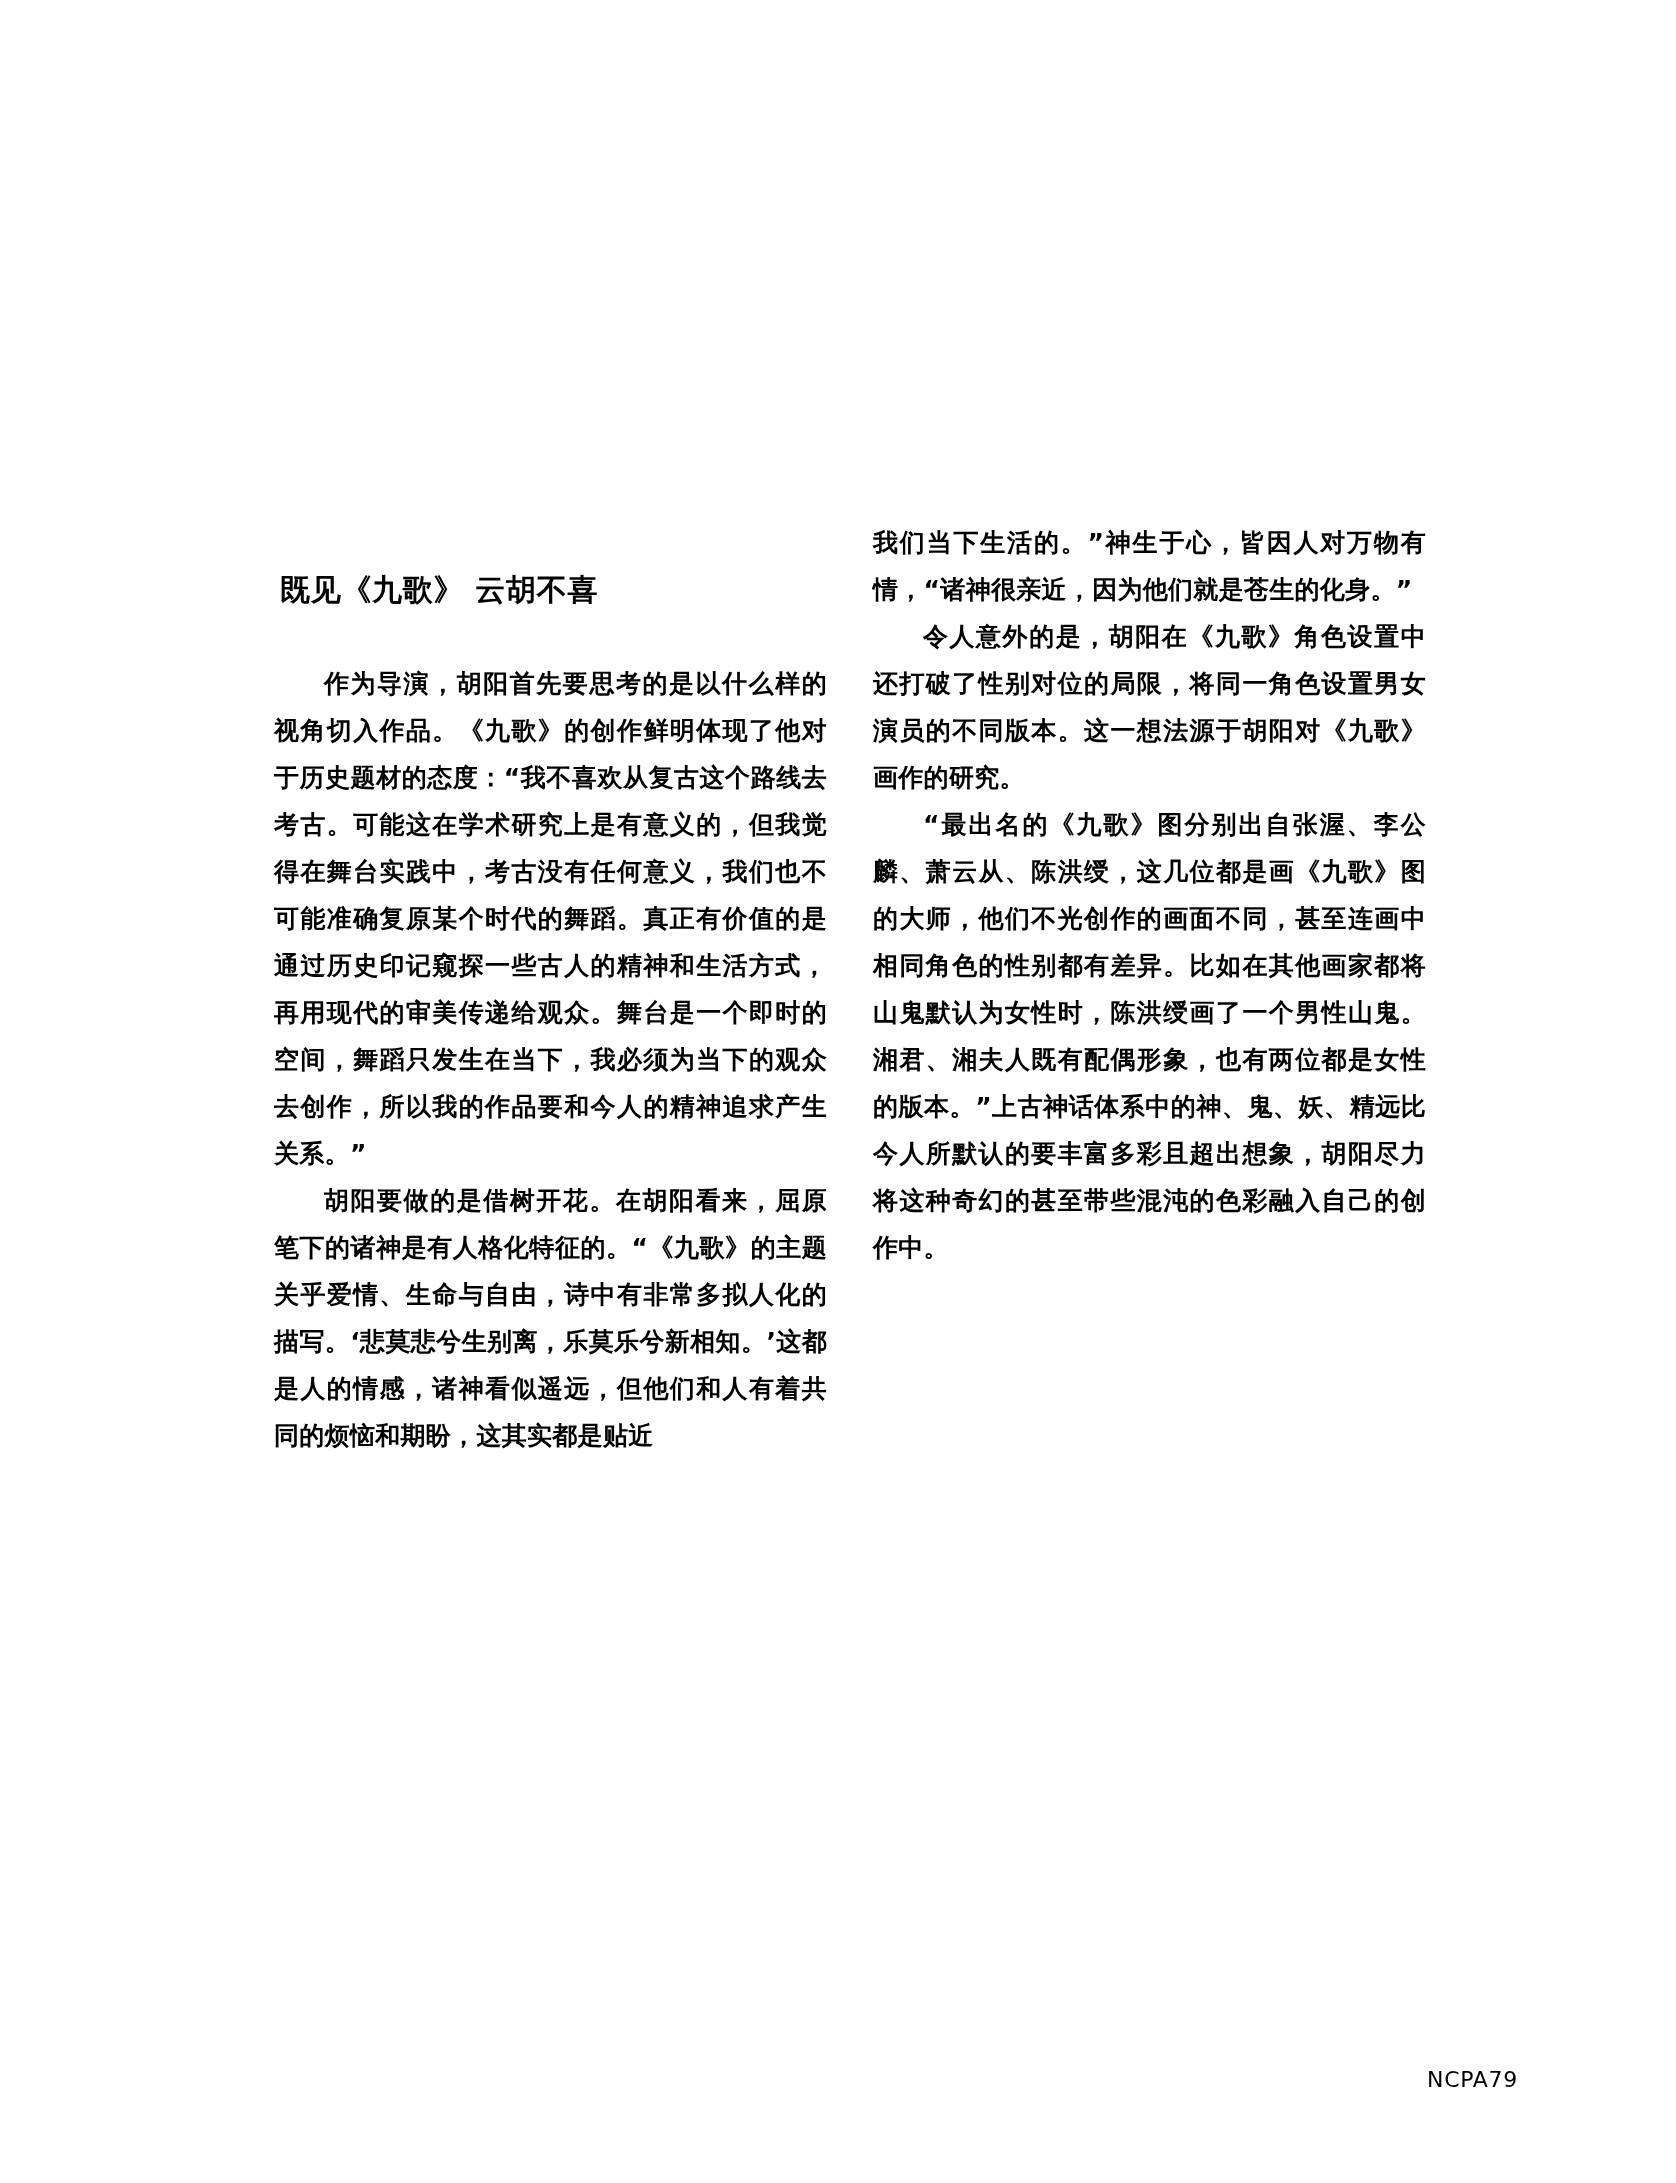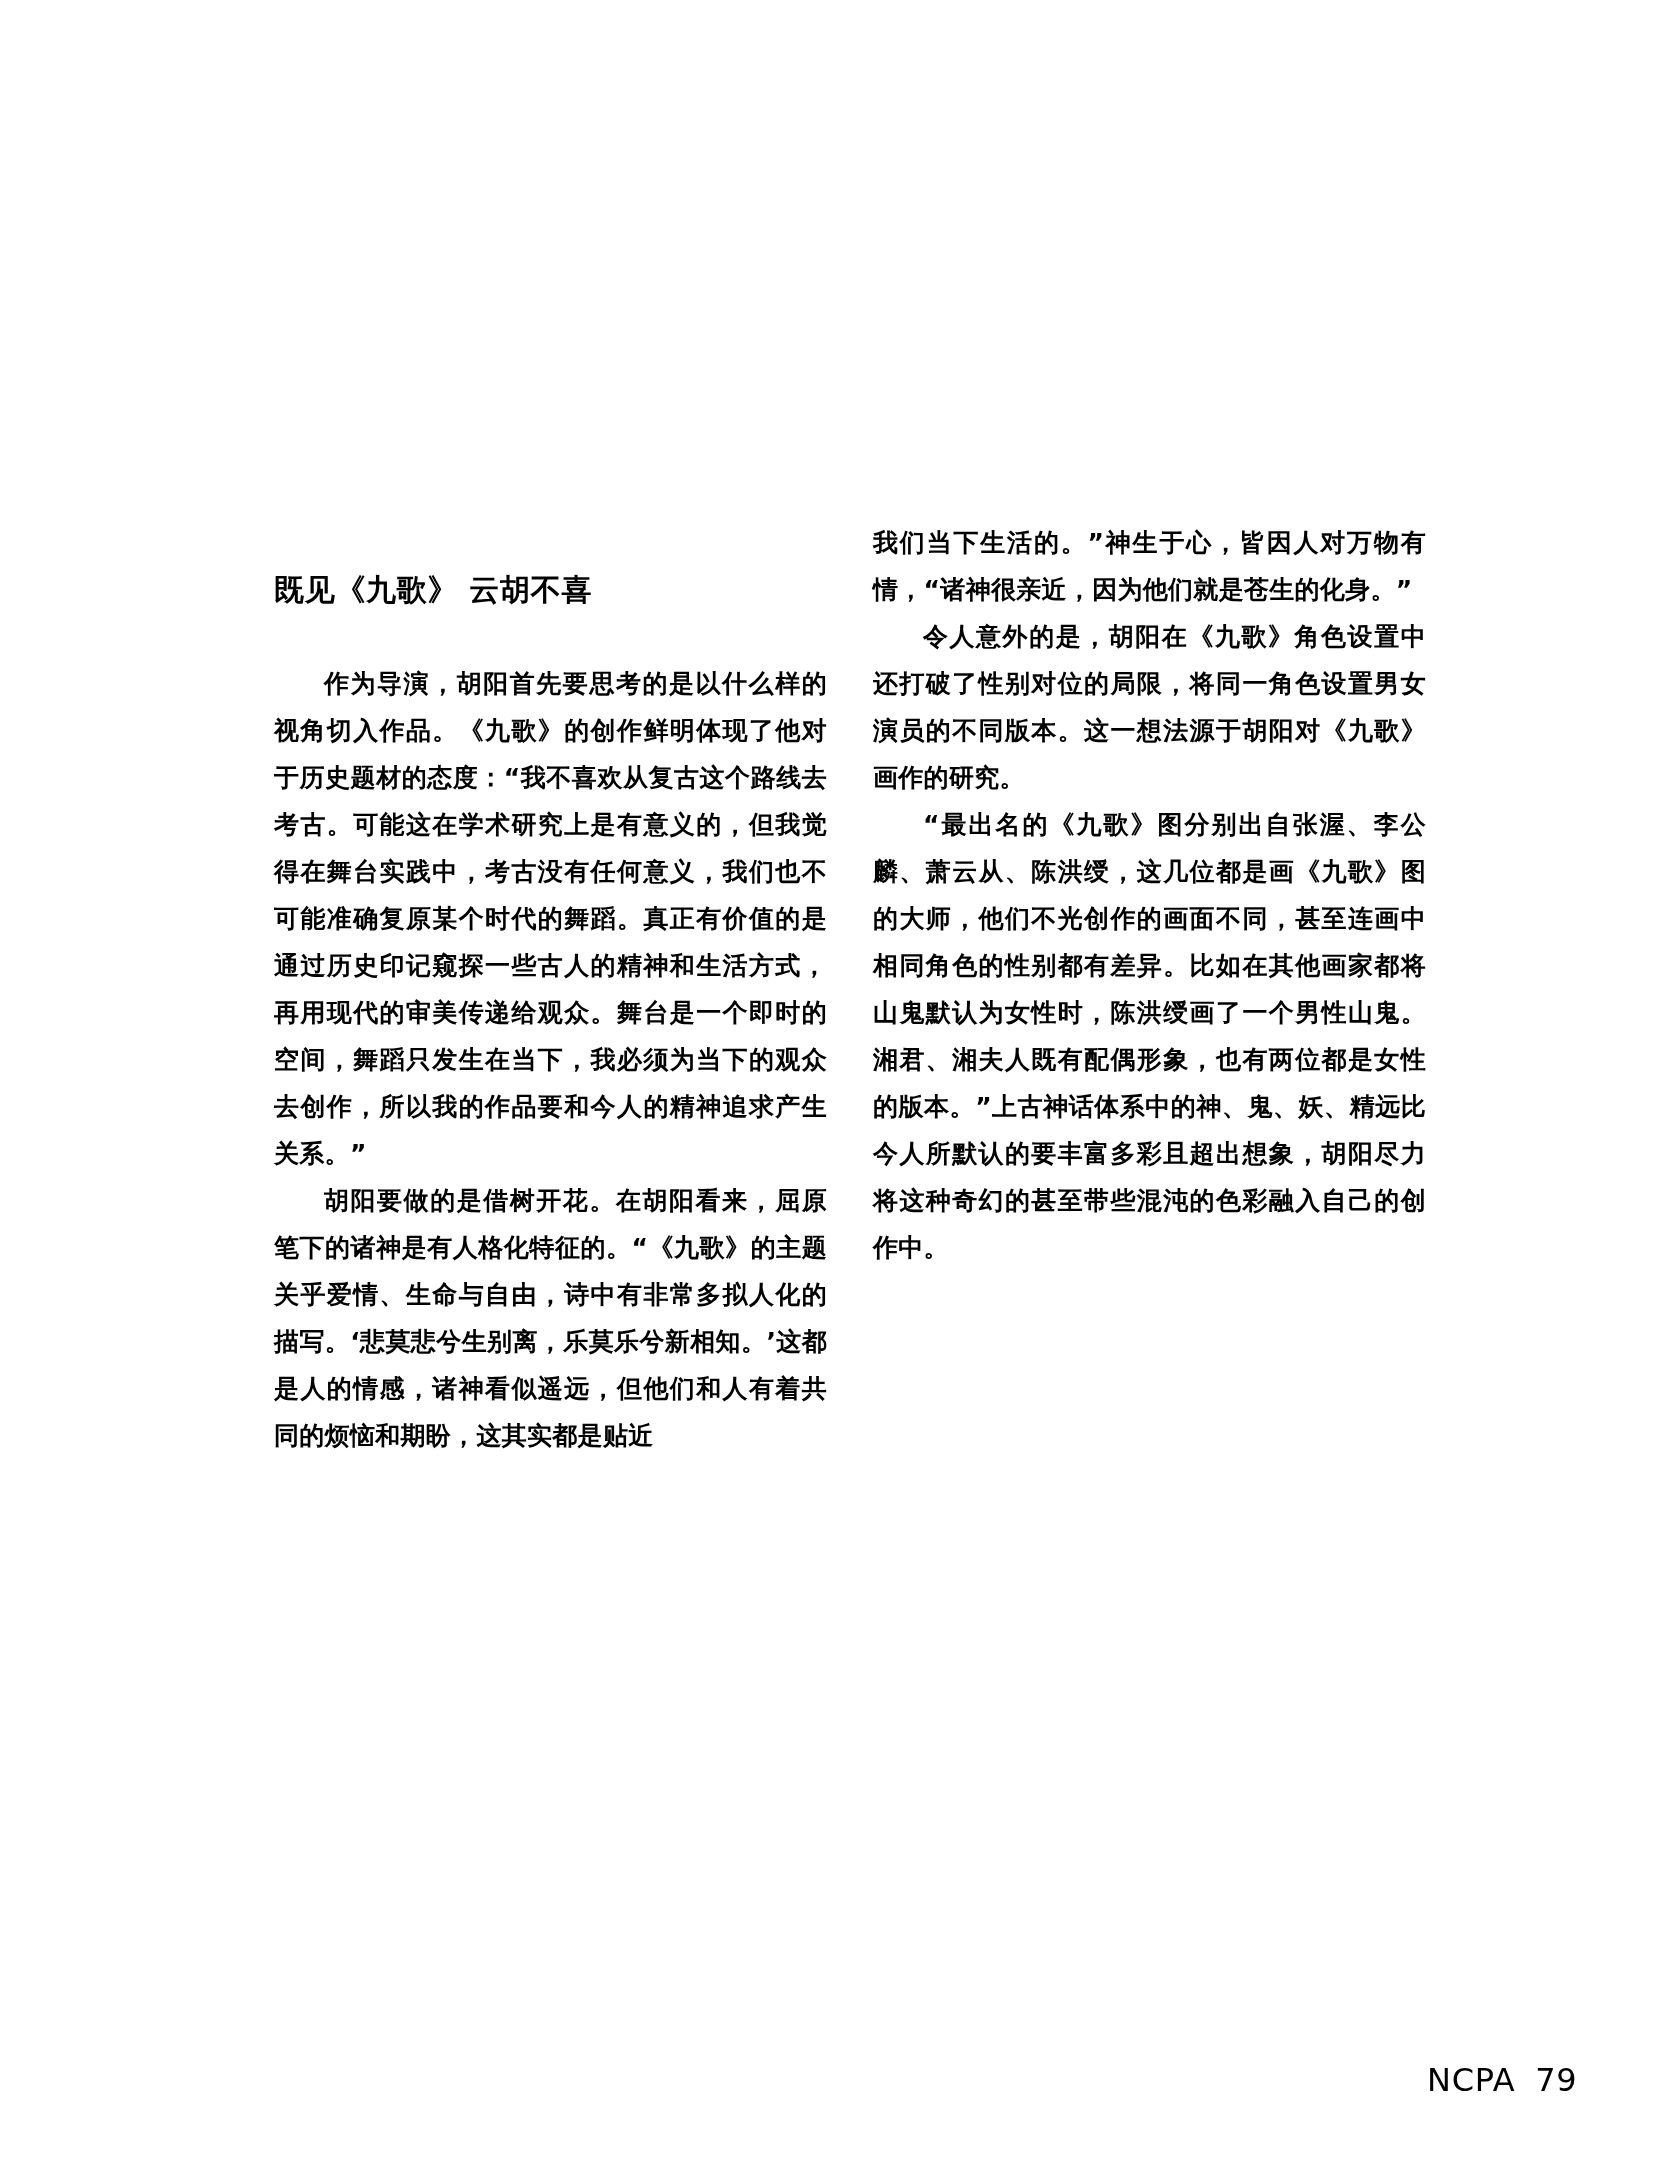--- a/index.html
+++ b/index.html
@@ -24,36 +24,35 @@
   .column-left  { left: 274px; }
   .column-right { left: 873px; }
   .column p {
     margin: 0;
     text-indent: 2em;
     font-weight: bold;
   }
   .column p.lead { font-weight: 600; }
   .column p.no-indent { text-indent: 0; }
   .section-heading {
-    margin: 47px 0 47px 0;
+    margin: 47px 0 47px 6px;
     font-size: 30px;
     line-height: 47px;
     font-weight: 700;
     text-indent: 0;
     text-align: left;
     letter-spacing: 0.7px;
   }
   .footer {
     position: absolute;
     left: 1427px;
     top: 2065px;
     display: flex;
     align-items: baseline;
-    gap: 20px;
-    font-size: 32px;
+    font-size: 22px;
     line-height: 30px;
     letter-spacing: 0.7px;
   }
 </style>
 </head>
 <body>
 
 <div class="page">
 
   <div class="column column-left">

